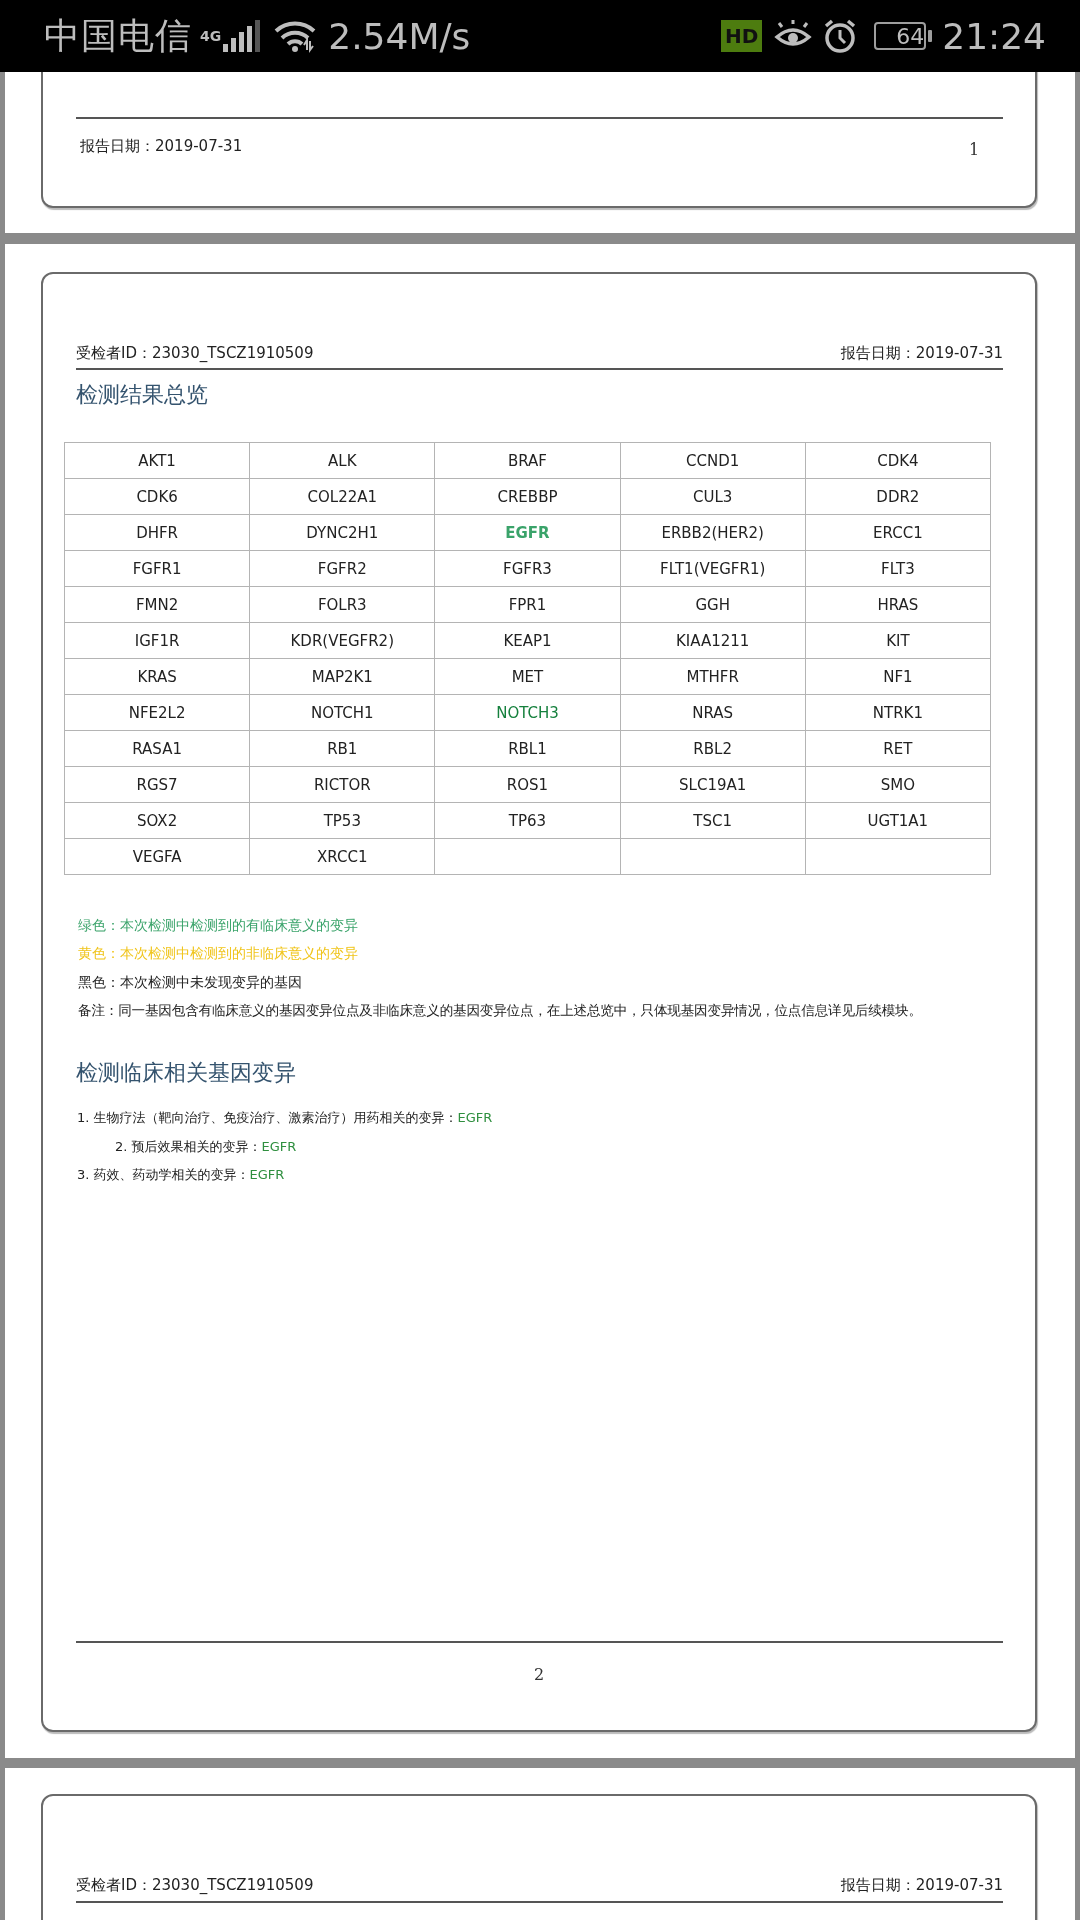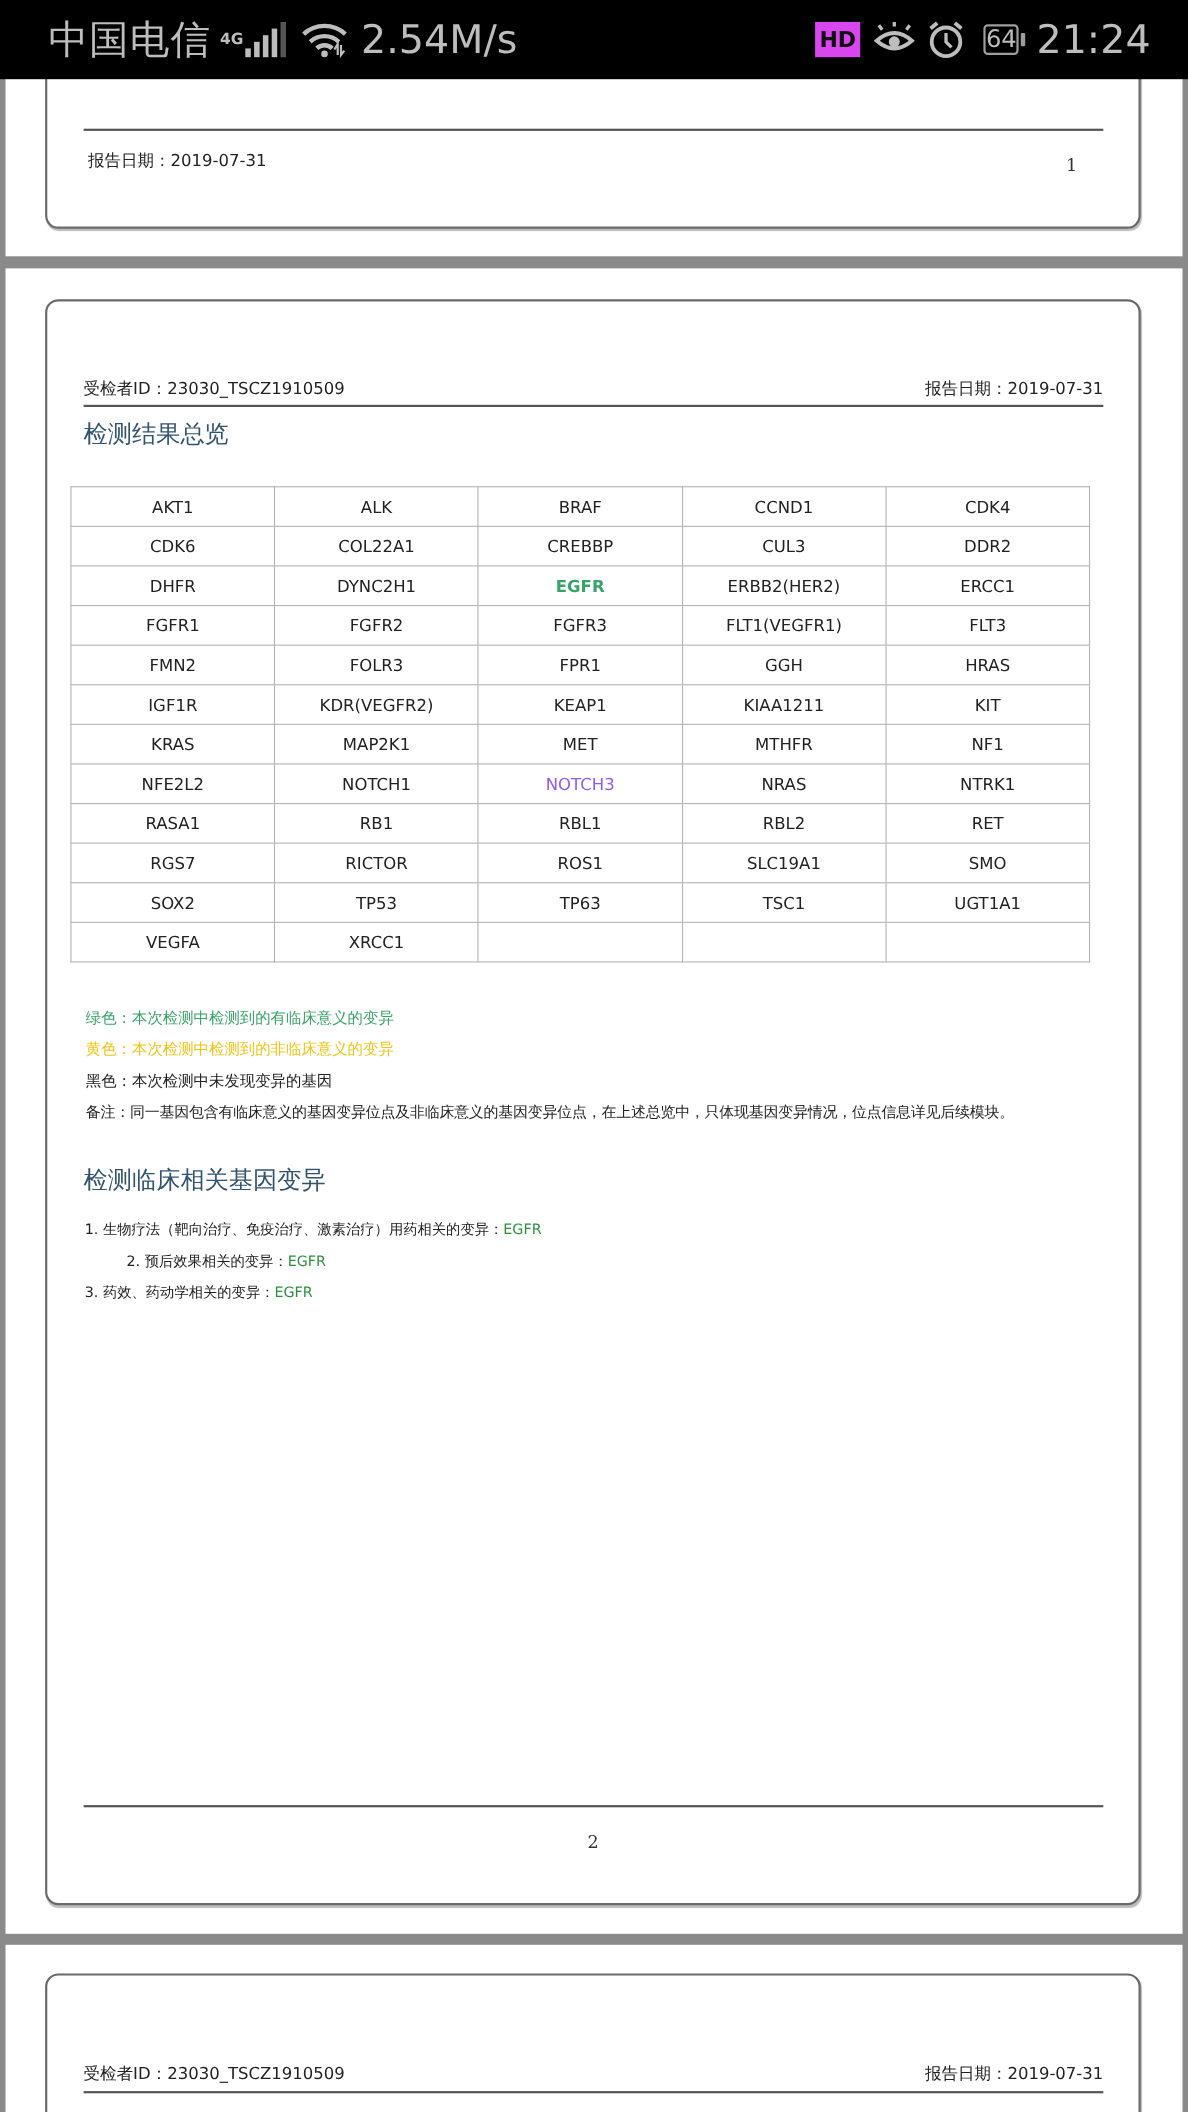--- a/index.html
+++ b/index.html
@@ -18,25 +18,25 @@
     .sb-left, .sb-right { display: flex; align-items: center; }
     .carrier { font-size: 36px; color: #bdbdbd; letter-spacing: 1px; }
     .net-type { font-size: 14px; font-weight: bold; margin-left: 8px; align-self: flex-start; margin-top: 16px; color:#bdbdbd; }
     .signal { display: flex; align-items: flex-end; height: 32px; margin-left: 2px; gap: 3px; }
     .signal span { display: block; width: 5px; background: #bdbdbd; }
     .signal span:nth-child(1){height:8px;} .signal span:nth-child(2){height:14px;}
     .signal span:nth-child(3){height:20px;} .signal span:nth-child(4){height:26px;}
     .signal span:nth-child(5){height:32px; background:#555;}
     .wifi { margin-left: 14px; width: 42px; height: 34px; }
     .speed { font-size: 36px; margin-left: 12px; color: #bdbdbd; }
-    .hd-badge { background: #d946ef; color: #111; font-weight: bold; font-size: 20px; border-radius: 0; padding: 4px 4px; line-height: 24px; }
+    .hd-badge { background: #4d7c0f; color: #111; font-weight: bold; font-size: 20px; border-radius: 0; padding: 4px 4px; line-height: 24px; }
     .eye { margin-left: 12px; width: 38px; height: 34px; }
     .alarm { margin-left: 10px; width: 36px; height: 36px; }
     .battery { margin-left: 16px; display: flex; align-items: center; }
-    .batt-body { width: 32px; height: 28px; border: 2px solid #9e9e9e; border-radius: 4px; position: relative; display:flex; align-items:center; justify-content:center; color:#bdbdbd; font-size: 22px; overflow:hidden; }
+    .batt-body { width: 52px; height: 28px; border: 2px solid #9e9e9e; border-radius: 4px; position: relative; display:flex; align-items:center; justify-content:center; color:#bdbdbd; font-size: 22px; overflow:hidden; }
     .batt-fill { position:absolute; left:2px; top:2px; bottom:2px; width: 62%; background:#3a3a3a; }
     .batt-body span { position: relative; }
     .batt-tip { width: 4px; height: 12px; background: #9e9e9e; margin-left: 2px; border-radius: 1px; }
     .clock { font-size: 36px; margin-left: 10px; color: #bdbdbd; }
 
     
     .page { position: absolute; left: 5px; width: 1070px; background: #fff; }
     .frame { position: absolute; left: 36px; width: 996px; border: 2px solid #6a6a6a; border-radius: 12px; background:#fff; box-shadow: 1px 2px 1px #bbb; }
     .rule { position: absolute; left: 71px; width: 927px; height: 2px; background: #555; }
     .hdr-text { position: absolute; font-size: 15px; color: #222; }
@@ -165,21 +165,21 @@
         <tr>
           <td>KRAS</td>
           <td>MAP2K1</td>
           <td>MET</td>
           <td>MTHFR</td>
           <td>NF1</td>
         </tr>
         <tr>
           <td>NFE2L2</td>
           <td>NOTCH1</td>
-          <td style="color: #8b5cf6;">NOTCH3</td>
+          <td style="color: #15803d;">NOTCH3</td>
           <td>NRAS</td>
           <td>NTRK1</td>
         </tr>
         <tr>
           <td>RASA1</td>
           <td>RB1</td>
           <td>RBL1</td>
           <td>RBL2</td>
           <td>RET</td>
         </tr>

